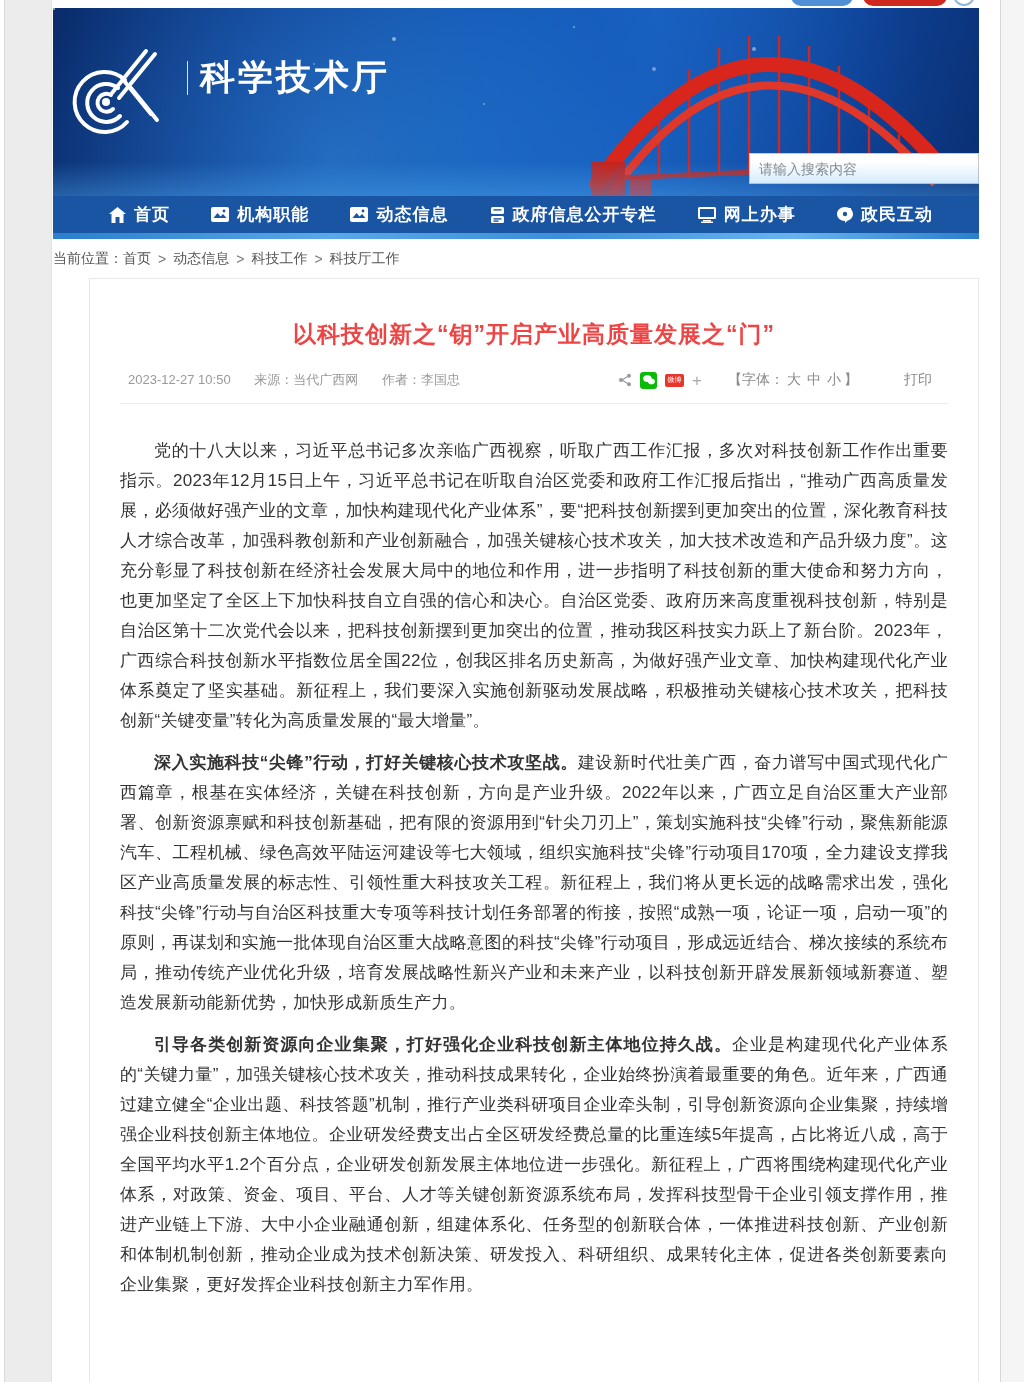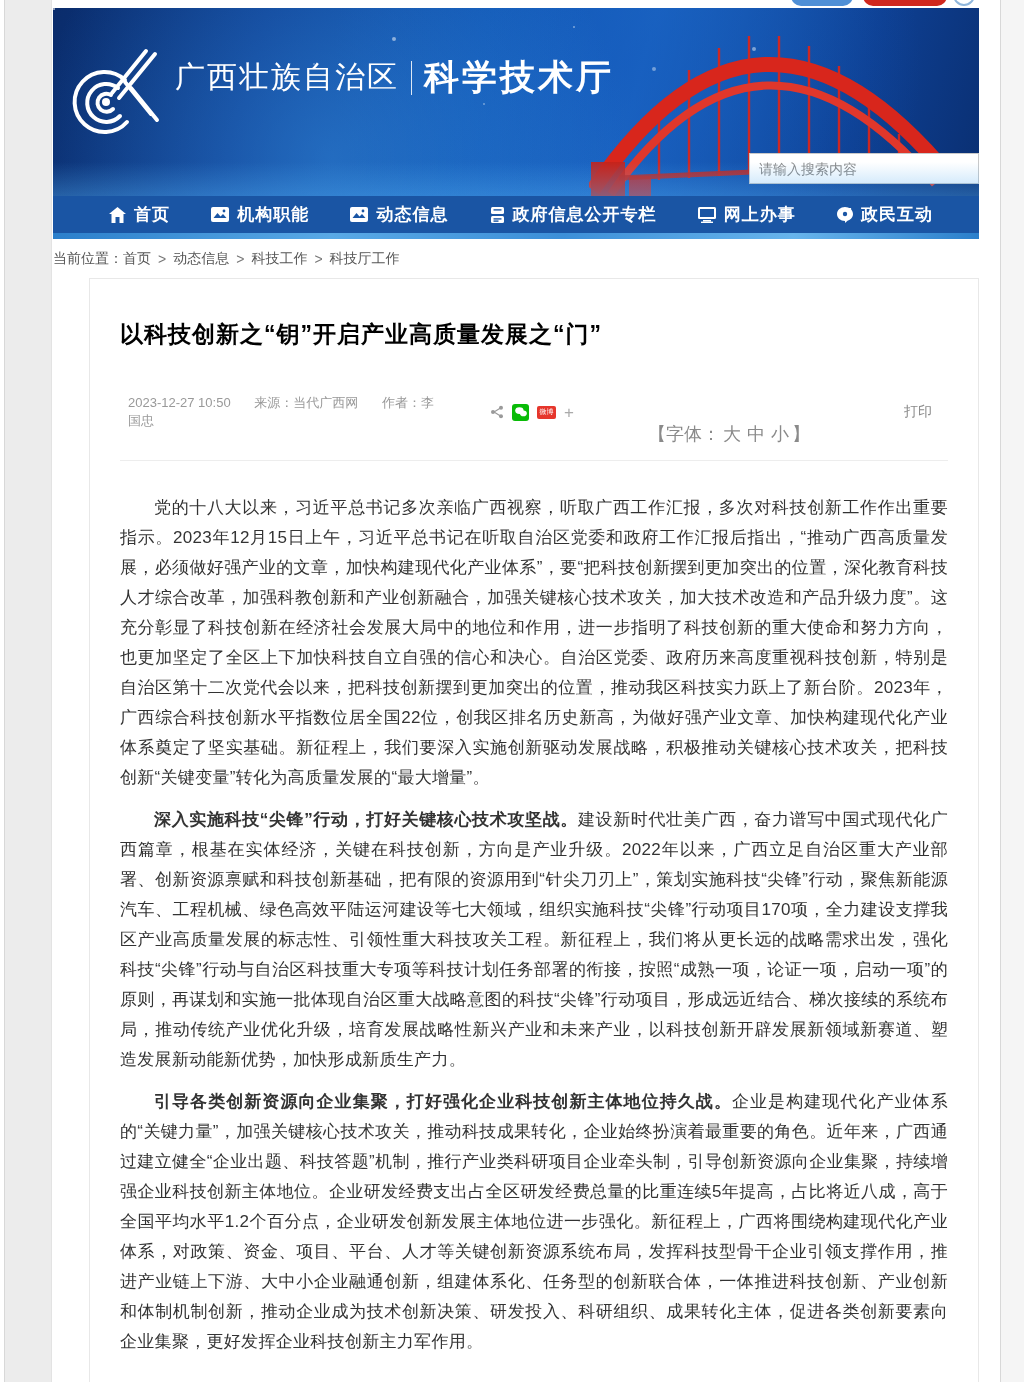--- a/index.html
+++ b/index.html
@@ -65,34 +65,34 @@
 
   
   .breadcrumb { height:39px; display:flex; align-items:center; 
                 font-size:14px; color:#555; }
   .breadcrumb .crumb { color:#555; cursor:pointer; }
   .breadcrumb .sep { margin:0 7px; color:#777; }
 
   
   .article { margin:0 21px 0 36px; border:1px solid #e8e8e8; border-bottom:none;
              min-height:1104px; padding:40px 30px 60px 30px; }
-  .article-title { font-size:23px; font-weight:bold; color:#000000;
-                   letter-spacing:1px; margin-bottom:28px; }
+  .article-title { text-align:center; font-size:23px; font-weight:bold; color:#ef4444;
+                   letter-spacing:1px; margin-bottom:21px; }
   .meta-row { display:flex; align-items:center; font-size:13px; color:#999;
-              padding:0 2px 14px 8px; border-bottom:1px solid #ededed;gap:48px; }
+              padding:0 2px 14px 8px; border-bottom:1px solid #ededed; }
   .meta-left span { margin-right:20px; }
   .meta-icons { margin-left:auto; display:flex; align-items:center; gap:8px; }
   .icon-btn { display:inline-flex; align-items:center; justify-content:center; cursor:pointer; }
   .wechat-badge { width:17px; height:17px; border-radius:3px; background:#09bb07;
                   display:flex; align-items:center; justify-content:center; }
   .weibo-badge  { min-width:19px; height:13px; border-radius:2px; background:#e6362c; color:#fff;
                   font-size:7px; display:flex; align-items:center; justify-content:center;
                   padding:0 2px; letter-spacing:0; }
   .plus-glyph { color:#aaa; font-size:17px; line-height:1; cursor:pointer; }
-  .font-ctrl { margin-left:26px; color:#8a8a8a; font-size:18px; white-space:nowrap;margin-top:44px; }
+  .font-ctrl { margin-left:26px; color:#8a8a8a; font-size:14px; white-space:nowrap; }
   .font-size-btn { cursor:pointer; margin:0 3px; color:#8a8a8a; }
   .print-btn { margin-left:46px; margin-right:14px; color:#8a8a8a; font-size:14px; cursor:pointer; white-space:nowrap; }
 
   .article-body { padding-top:32px; }
   .para { font-size:17px; color:#333; line-height:30px; text-align:justify;
           text-indent:2em; margin-bottom:12px; letter-spacing:.3px; }
   .para-lead { font-weight:bold; }
 </style>
 </head>
 <body>
@@ -119,21 +119,20 @@
         <path d="M96 14 L60 58"></path>
         <path d="M87 11 L53 53"></path>
         <path d="M66 42 L92 74"></path>
         <path d="M72 48 L98 80"></path>
       </g>
       <circle cx="47" cy="62" r="4" fill="#ffffff"></circle>
     </svg>
 
     <div class="brand">
       <div class="brand-line1">
-        <span class="brand-org">广西壮族自治区</span>
         <span class="brand-div"></span>
         <span class="brand-dept">科学技术厅</span>
       </div>
     </div>
 
     <svg class="bridge" width="372" height="188" viewBox="0 0 372 188">
       <g stroke="#d8261c" stroke-width="2.4" opacity="0.95">
         <line x1="70" y1="96" x2="70" y2="172"></line>
         <line x1="100" y1="62" x2="100" y2="170"></line>
         <line x1="130" y1="40" x2="130" y2="168"></line>

